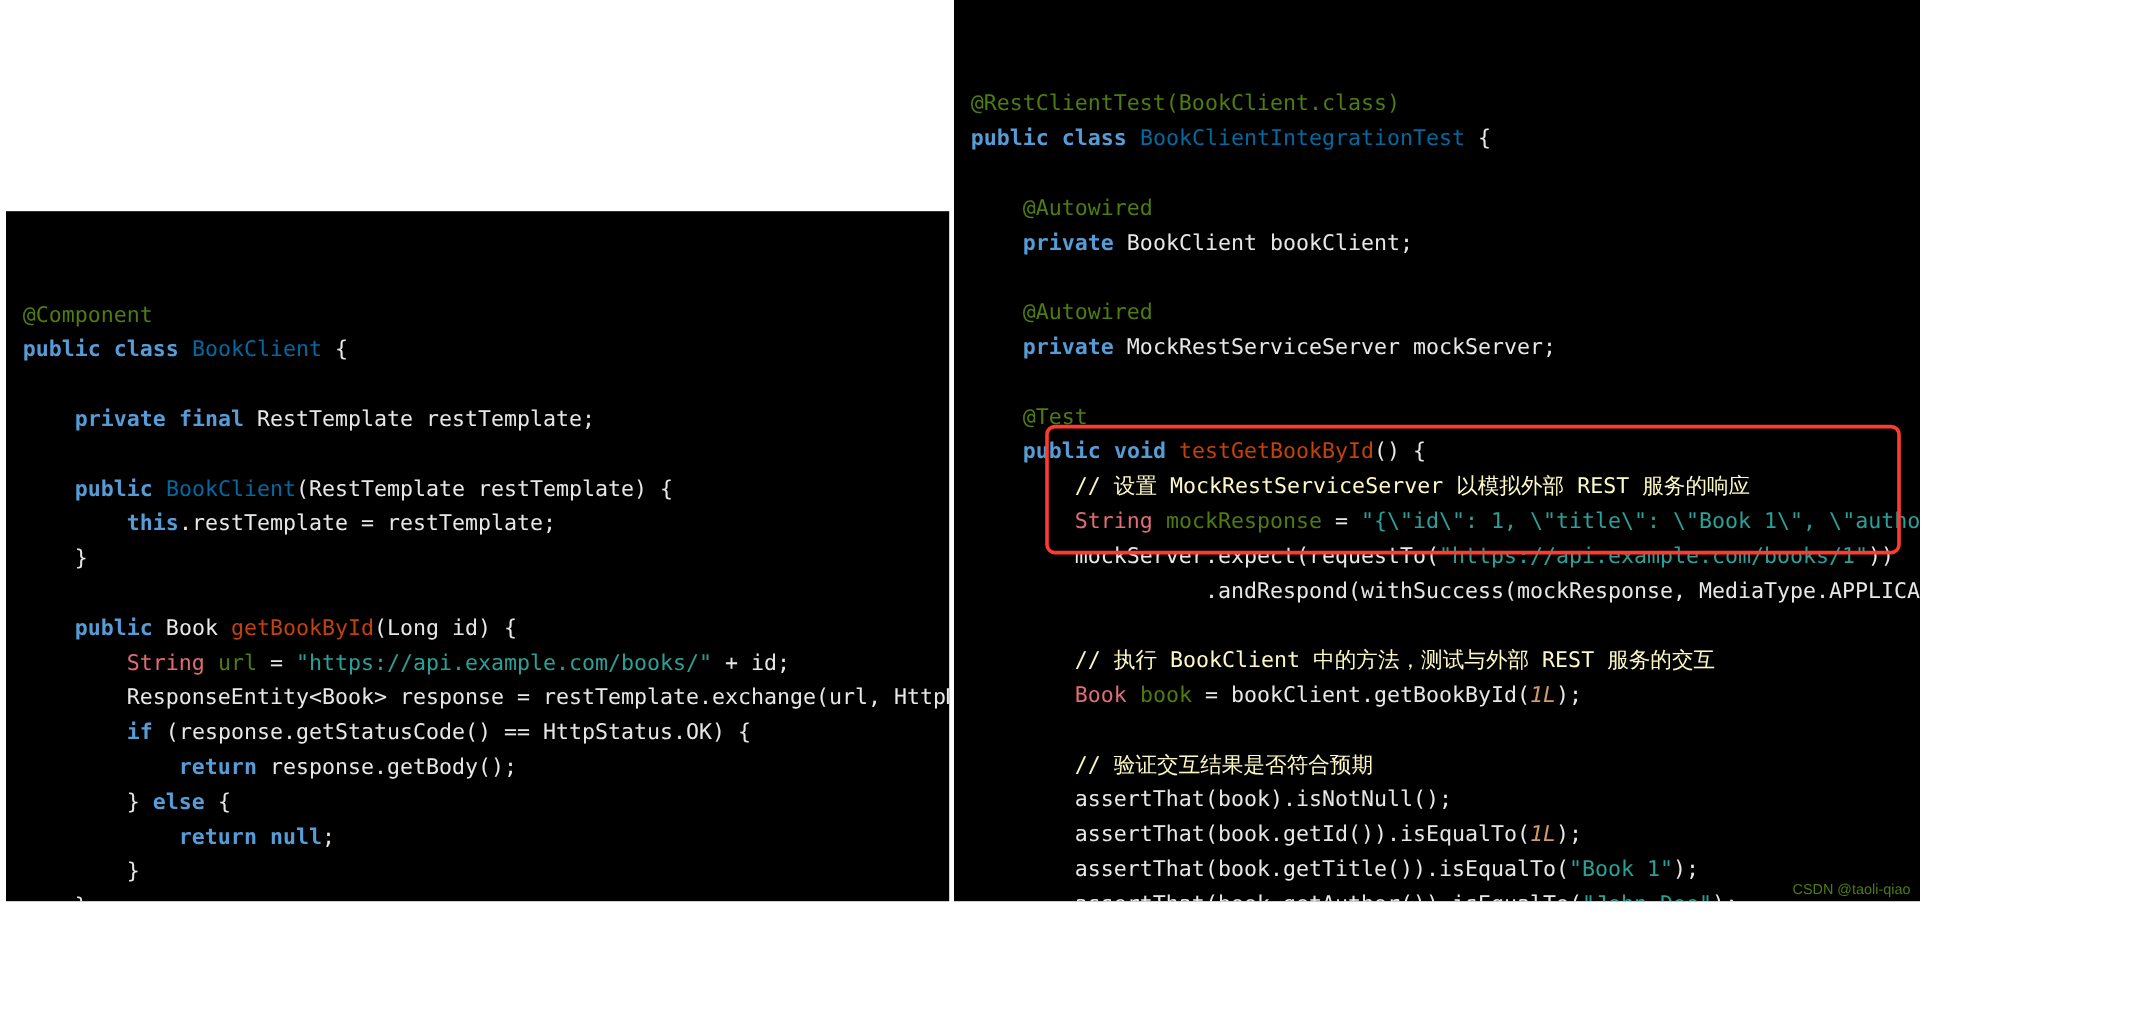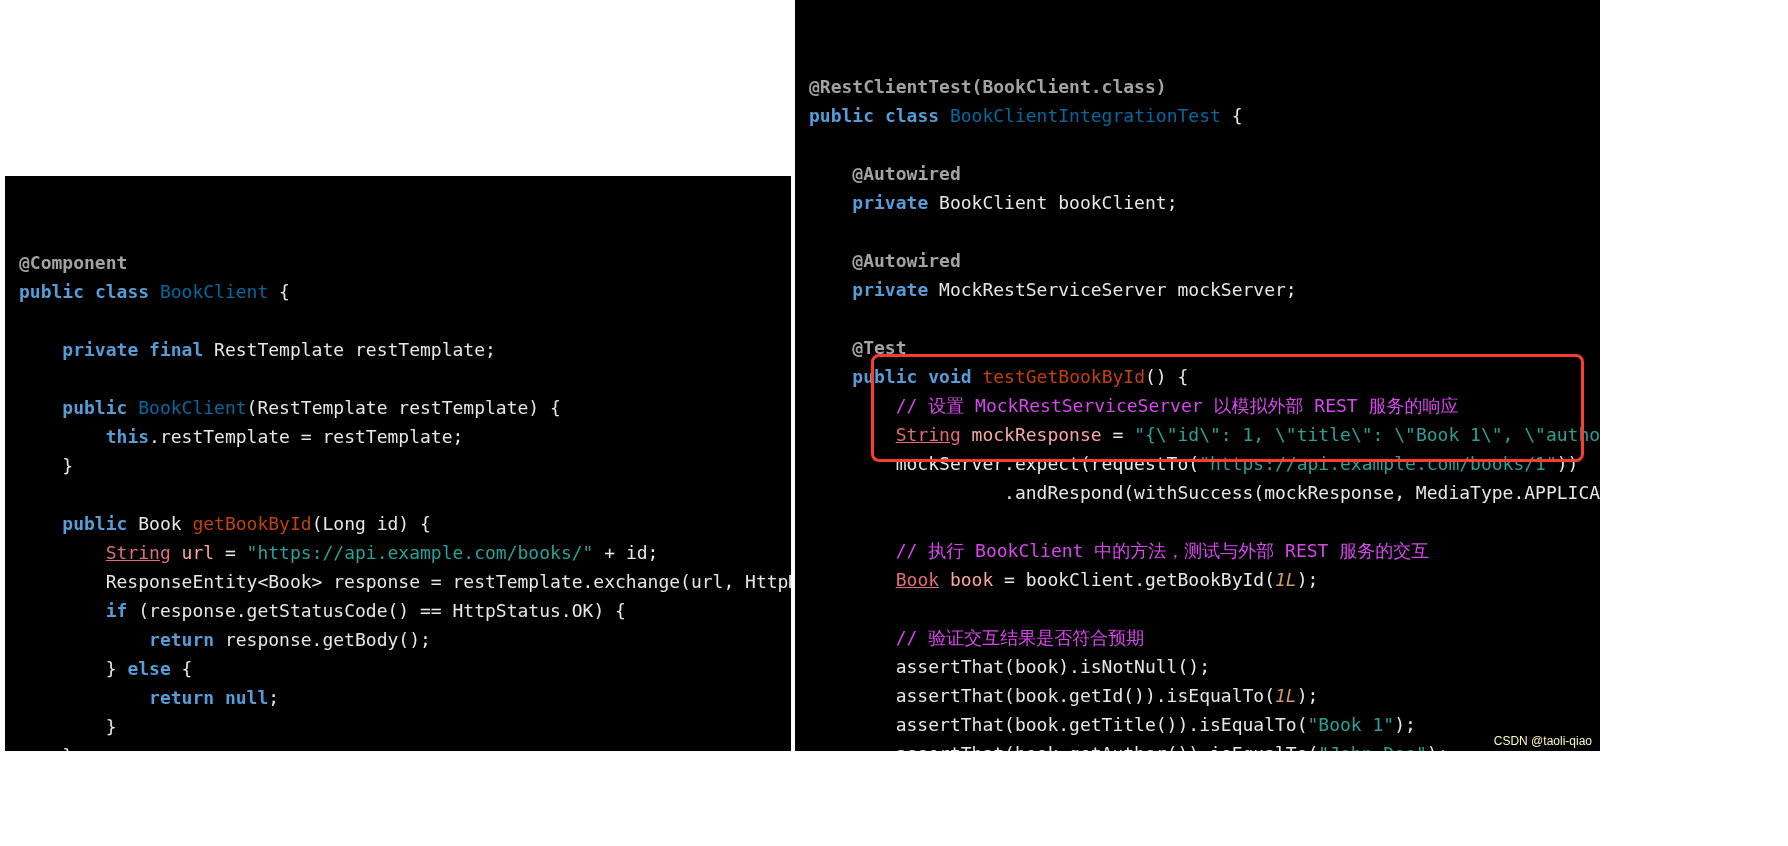--- a/index.html
+++ b/index.html
@@ -12,39 +12,39 @@
     font-size:18px;
     line-height:29px;
     white-space:pre;
     overflow:hidden;
   }
   .pane-left  { left:5px;   top:176px; width:772px;  height:561px; padding:14px 0 0 14px; }
   .pane-right { left:795px; top:0;     width:791px;  height:737px; padding:14px 0 0 14px; }
   .tok-keyword { color:#569cd6;font-weight:bold; }     
   .tok-classname { color:#0369a1; }   
   .tok-method { color:#c2410c; }      
-  .tok-type { color:#e06c75;text-decoration:underline; }        
-  .tok-var  { color:#fca5a5;text-align:right; }        
+  .tok-type { color:#e06c75; }        
+  .tok-var  { color:#4d7c0f;text-align:right; }        
   .tok-string { color:#2aa198; }      
   .tok-num   { color:#d19a66;font-style:italic; }
-  .tok-annot { color:#a3a3a3;font-weight:bold; }       
-  .tok-comment { color:#d946ef; }
+  .tok-annot { color:#4d7c0f; }       
+  .tok-comment { color:#fef9c3; }
   .tok-plain { color:#e7e7e7; }
   .highlight-box {
     position:absolute;
     border:3px solid #ff3b30;
     border-radius:8px;
     box-sizing:border-box;
     pointer-events:none;
   }
   .watermark {
     position:absolute;
     right:8px; bottom:4px;
     font: 12px/1 -apple-system, BlinkMacSystemFont, "Segoe UI", sans-serif;
-    color:#fef9c3;
+    color:#4d7c0f;
   }
 </style>
 </head>
 <body>
 <div class="page">
 
   <div class="pane pane-left">
     <div><div><span class="tok-annot">@Component</span></div><div><span class="tok-keyword">public</span><span class="tok-plain"> </span><span class="tok-keyword">class</span><span class="tok-plain"> </span><span class="tok-classname">BookClient</span><span class="tok-plain"> {</span></div><div>&nbsp;</div><div><span class="tok-plain">    </span><span class="tok-keyword">private</span><span class="tok-plain"> </span><span class="tok-keyword">final</span><span class="tok-plain"> RestTemplate restTemplate;</span></div><div>&nbsp;</div><div><span class="tok-plain">    </span><span class="tok-keyword">public</span><span class="tok-plain"> </span><span class="tok-classname">BookClient</span><span class="tok-plain">(RestTemplate restTemplate) {</span></div><div><span class="tok-plain">        </span><span class="tok-keyword">this</span><span class="tok-plain">.restTemplate = restTemplate;</span></div><div><span class="tok-plain">    }</span></div><div>&nbsp;</div><div><span class="tok-plain">    </span><span class="tok-keyword">public</span><span class="tok-plain"> Book </span><span class="tok-method">getBookById</span><span class="tok-plain">(Long id) {</span></div><div><span class="tok-plain">        </span><span class="tok-type">String</span><span class="tok-plain"> </span><span class="tok-var">url</span><span class="tok-plain"> = </span><span class="tok-string">"https://api.example.com/books/"</span><span class="tok-plain"> + id;</span></div><div><span class="tok-plain">        ResponseEntity&lt;Book&gt; response = restTemplate.exchange(url, HttpMeth</span></div><div><span class="tok-plain">        </span><span class="tok-keyword">if</span><span class="tok-plain"> (response.getStatusCode() == HttpStatus.OK) {</span></div><div><span class="tok-plain">            </span><span class="tok-keyword">return</span><span class="tok-plain"> response.getBody();</span></div><div><span class="tok-plain">        } </span><span class="tok-keyword">else</span><span class="tok-plain"> {</span></div><div><span class="tok-plain">            </span><span class="tok-keyword">return</span><span class="tok-plain"> </span><span class="tok-keyword">null</span><span class="tok-plain">;</span></div><div><span class="tok-plain">        }</span></div><div><span class="tok-plain">    }</span></div></div>
   </div>
 

